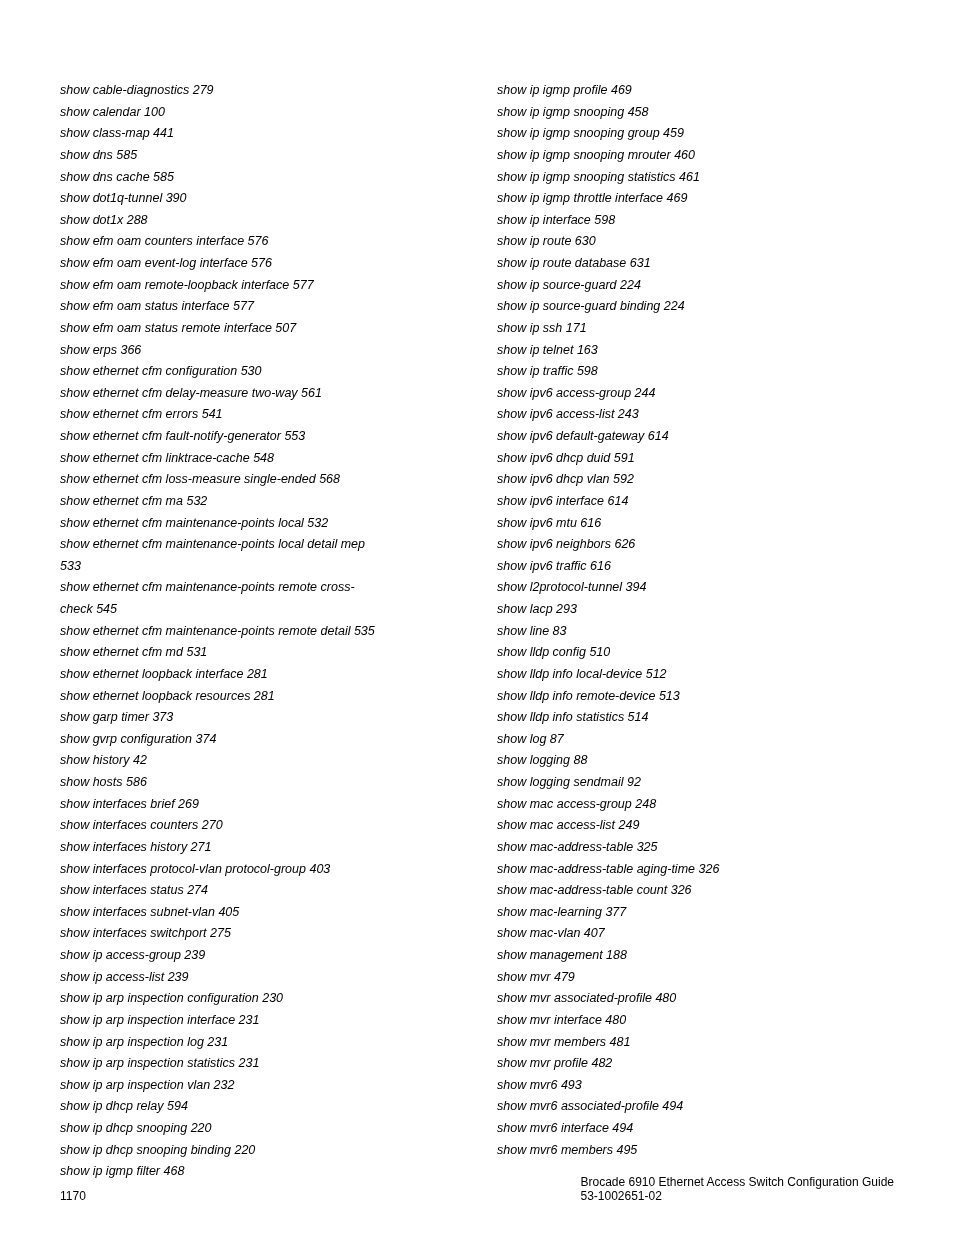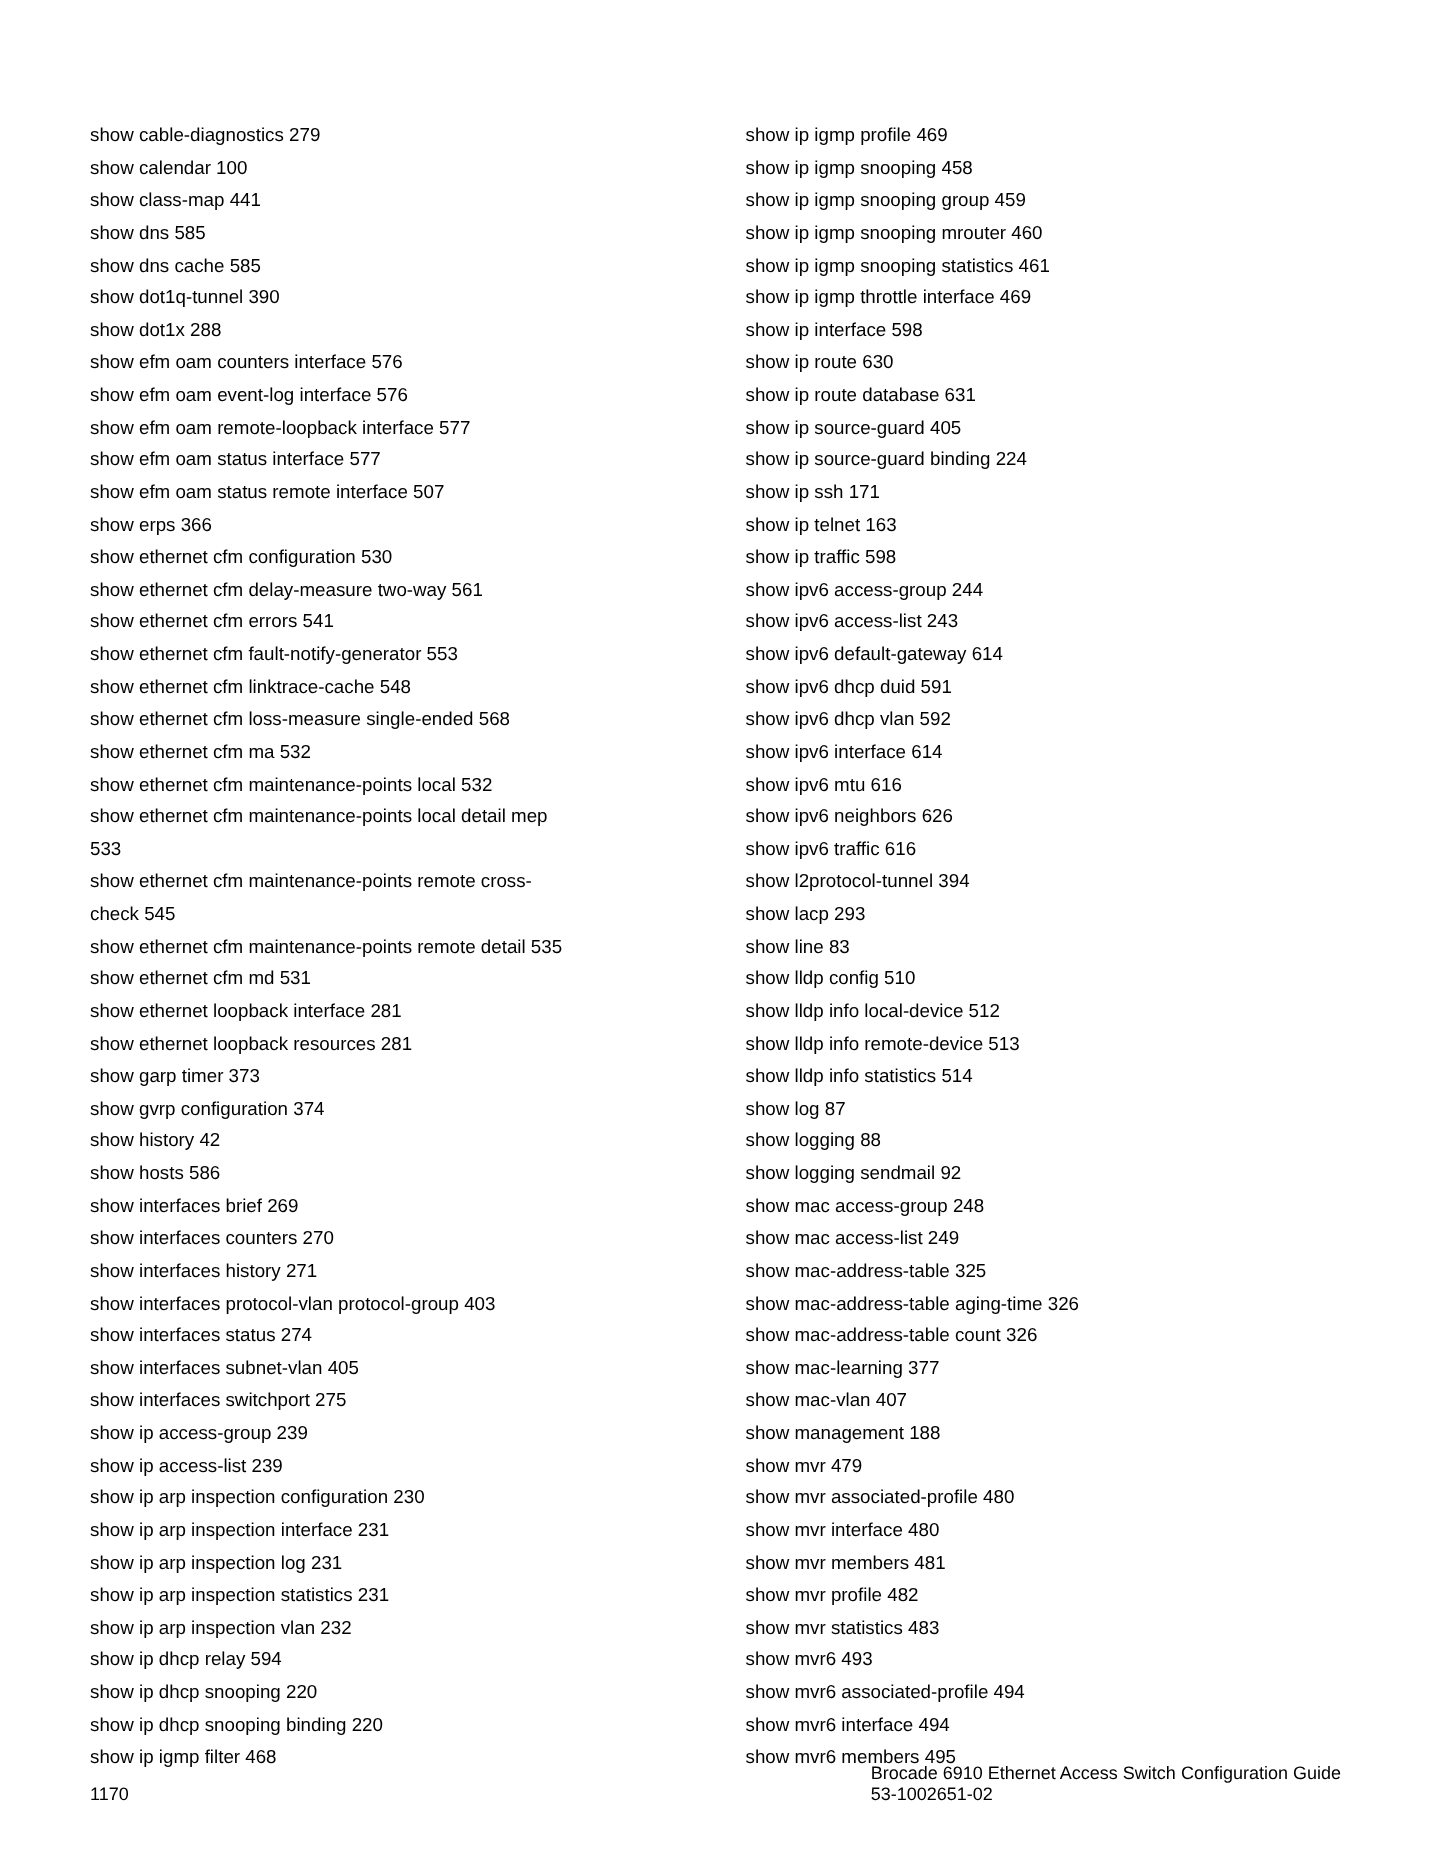--- a/index.html
+++ b/index.html
@@ -18,20 +18,21 @@
       padding: 80px 60px 60px 60px;
       position: relative;
     }
     .content-area {
       display: flex;
       gap: 40px;
     }
     .column {
       flex: 1;
       line-height: 1.65;
+      font-style: italic;
     }
     .entry {
       display: block;
       font-size: 12.5px;
       color: #000;
       margin-bottom: 1px;
       padding-left: 0;
     }
     .footer {
       position: absolute;
@@ -108,21 +109,21 @@
     <div class="column" id="right-col">
         <span class="entry">show ip igmp profile 469</span>
         <span class="entry">show ip igmp snooping 458</span>
         <span class="entry">show ip igmp snooping group  459</span>
         <span class="entry">show ip igmp snooping mrouter 460</span>
         <span class="entry">show ip igmp snooping statistics 461</span>
         <span class="entry">show ip igmp throttle interface 469</span>
         <span class="entry">show ip interface 598</span>
         <span class="entry">show ip route 630</span>
         <span class="entry">show ip route database 631</span>
-        <span class="entry">show ip source-guard 405</span>
+        <span class="entry">show ip source-guard 224</span>
         <span class="entry">show ip source-guard binding 224</span>
         <span class="entry">show ip ssh 171</span>
         <span class="entry">show ip telnet 163</span>
         <span class="entry">show ip traffic 598</span>
         <span class="entry">show ipv6 access-group 244</span>
         <span class="entry">show ipv6 access-list 243</span>
         <span class="entry">show ipv6 default-gateway 614</span>
         <span class="entry">show ipv6 dhcp duid 591</span>
         <span class="entry">show ipv6 dhcp vlan 592</span>
         <span class="entry">show ipv6 interface 614</span>
@@ -145,21 +146,20 @@
         <span class="entry">show mac-address-table aging-time 326</span>
         <span class="entry">show mac-address-table count 326</span>
         <span class="entry">show mac-learning 377</span>
         <span class="entry">show mac-vlan 407</span>
         <span class="entry">show management 188</span>
         <span class="entry">show mvr 479</span>
         <span class="entry">show mvr associated-profile 480</span>
         <span class="entry">show mvr interface 480</span>
         <span class="entry">show mvr members 481</span>
         <span class="entry">show mvr profile 482</span>
-        <span class="entry">show mvr statistics 483</span>
         <span class="entry">show mvr6 493</span>
         <span class="entry">show mvr6 associated-profile 494</span>
         <span class="entry">show mvr6 interface 494</span>
         <span class="entry">show mvr6 members 495</span>
       </div>
   </div>
 
   <div class="footer">
     <span>1170</span>
     <div class="footer-right">

